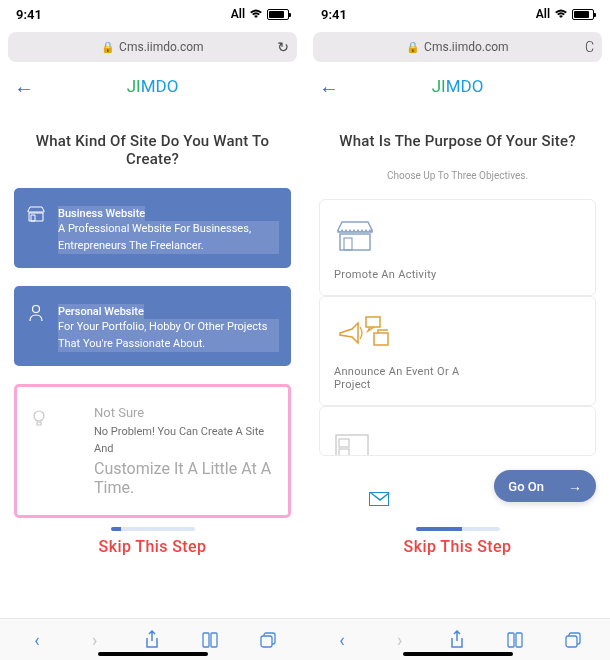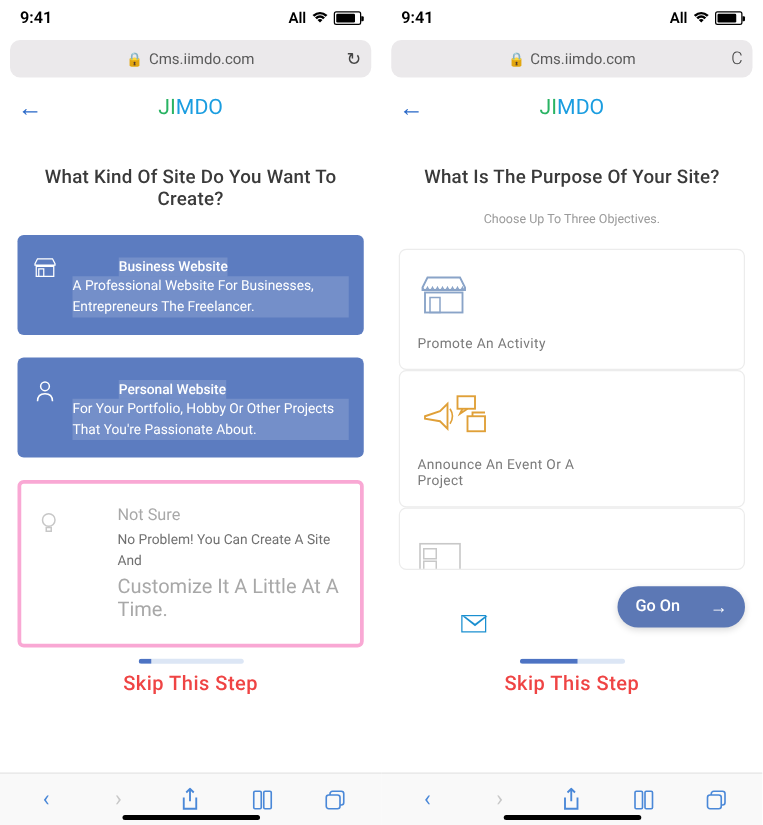--- a/index.html
+++ b/index.html
@@ -21,21 +21,21 @@
 .logo .j1{color:#29b363;}.logo .m{color:#1a9de0;}.logo .d{color:#1a9de0;}.logo .o{color:#1a9de0;}
 .content { flex:1; padding:0 14px; overflow:hidden; position:relative; }
 .heading { text-align:center; font-size:15px; font-weight:500; color:#3a3a3a; margin:26px 0 20px; letter-spacing:0.2px; }
 .sub { text-align:center; font-size:10px; color:#9a9a9a; margin-bottom:18px; }
 .card { border-radius:5px; padding:14px 12px; margin-bottom:18px; display:flex; align-items:flex-start; gap:12px; }
 .card.blue { background:#5c7cc0; color:#fff; }
 .card.outline { background:#fff; border:3px solid #f9a8d4; color:#777; padding:18px 12px;gap:45px; }
 .card-icon { width:20px; flex-shrink:0; margin-top:4px; display:flex; justify-content:center; }
 .card-body { flex:1; }
 .card-title { font-size:11px; font-weight:500; margin-bottom:4px; }
-.card-title.hl { background:rgba(255,255,255,0.15); display:inline; padding:1px 0;margin-left:37px; }
+.card-title.hl { background:rgba(255,255,255,0.15); display:inline; padding:1px 0; }
 .card-desc { font-size:11px; line-height:1.5; }
 .card-desc.hl { background:rgba(255,255,255,0.15); }
 .card.outline .card-title { font-size:13px; color:#a8a8a8; font-weight:400;}
 .card.outline .card-desc { font-size:11px; color:#707070; }
 .card.outline .card-desc2 { font-size:16px; color:#a8a8a8; margin-top:2px; }
 
 .tile { background:#fff; border:1px solid #ececec; border-radius:6px; padding:16px 14px 14px; }
 .tile-icon { height:38px; display:flex; align-items:flex-end; margin-bottom:14px; }
 .tile-label { font-size:11px; color:#7a7a7a; letter-spacing:0.3px; }
 .progress-wrap { position:absolute; bottom:62px; left:0; right:0; display:flex; flex-direction:column; align-items:center; gap:6px; }

